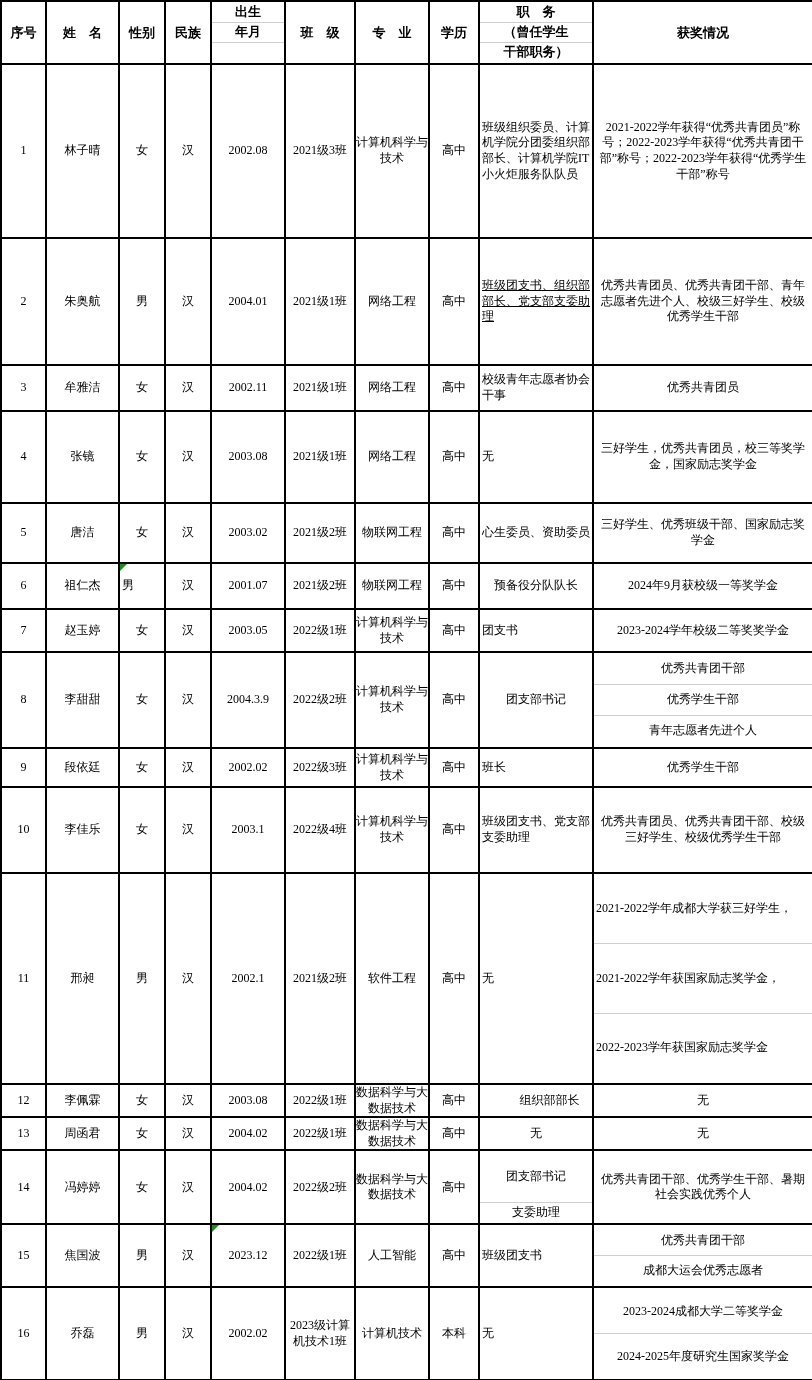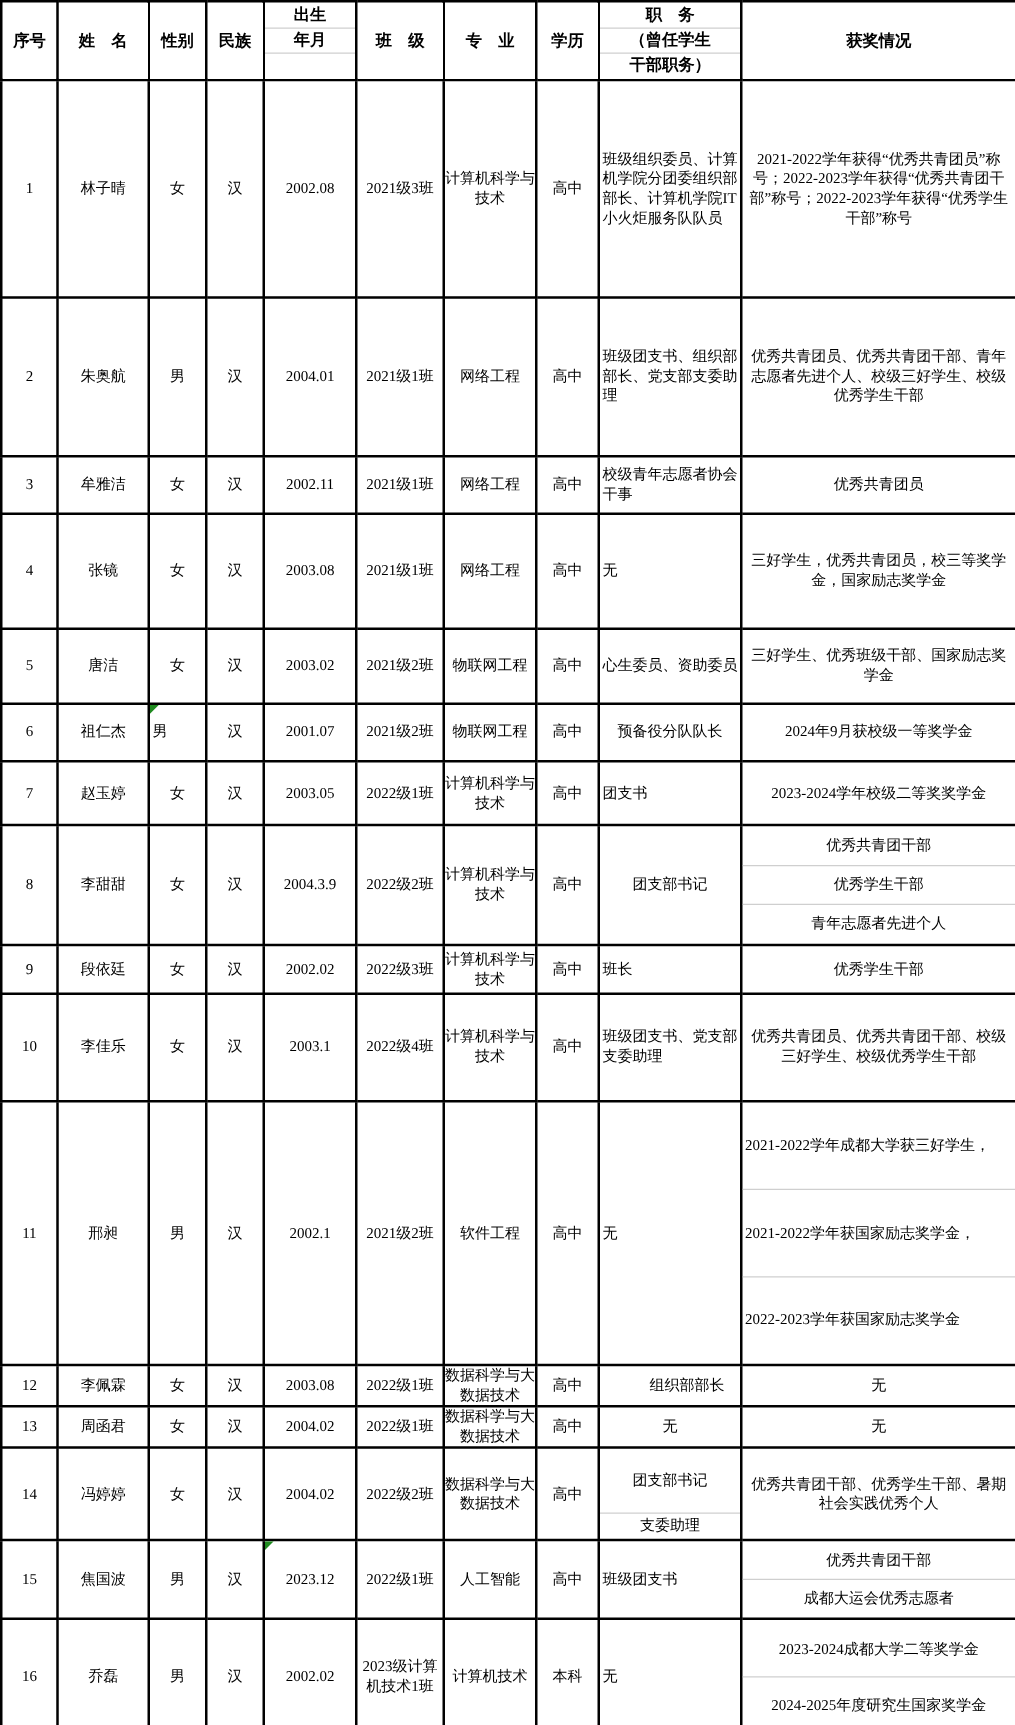--- a/index.html
+++ b/index.html
@@ -155,21 +155,21 @@
       <tr style="height: 127px;">
         <td class="center"><span>2</span></td>
         <td class="center"><span>朱奥航</span></td>
         <td class="center"><span>男</span></td>
         <td class="center"><span>汉</span></td>
         <td class="center"><span>2004.01</span></td>
         <td class="center"><span>2021级1班</span></td>
         <td class="center"><span>网络工程</span></td>
         <td class="center"><span>高中</span></td>
         <td>
-          <div class="stack" style="height: 105px;">
+          <div class="stack" style="height: 105px; text-decoration: underline;">
             <div class="sub left">班级团支书、组织部部长、党支部支委助理</div>
           </div>
         </td>
         <td>
           <div class="stack" style="height: 123px;">
             <div class="sub">优秀共青团员、优秀共青团干部、青年志愿者先进个人、校级三好学生、校级优秀学生干部</div>
           </div>
         </td>
       </tr>
       <tr style="height: 46px;">
@@ -260,21 +260,21 @@
         <td class="center"><span>2003.05</span></td>
         <td class="center"><span>2022级1班</span></td>
         <td class="center"><span>计算机科学与技术</span></td>
         <td class="center"><span>高中</span></td>
         <td>
           <div class="stack" style="height: 39px;">
             <div class="sub left">团支书</div>
           </div>
         </td>
         <td>
-          <div class="stack" style="height: 49px;">
+          <div class="stack" style="height: 39px;">
             <div class="sub">2023-2024学年校级二等奖奖学金</div>
           </div>
         </td>
       </tr>
       <tr style="height: 96px;">
         <td class="center"><span>8</span></td>
         <td class="center"><span>李甜甜</span></td>
         <td class="center"><span>女</span></td>
         <td class="center"><span>汉</span></td>
         <td class="center"><span>2004.3.9</span></td>

